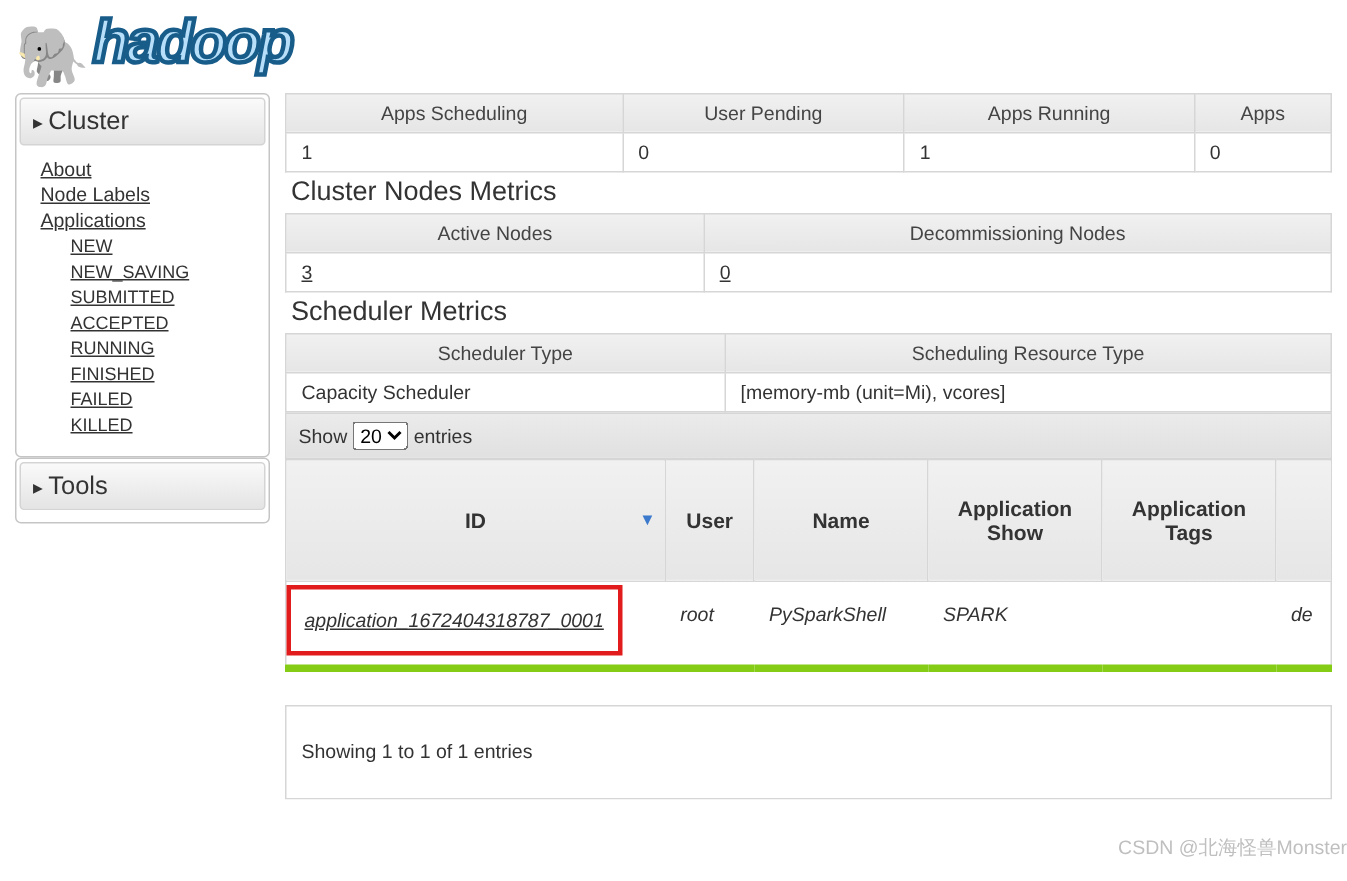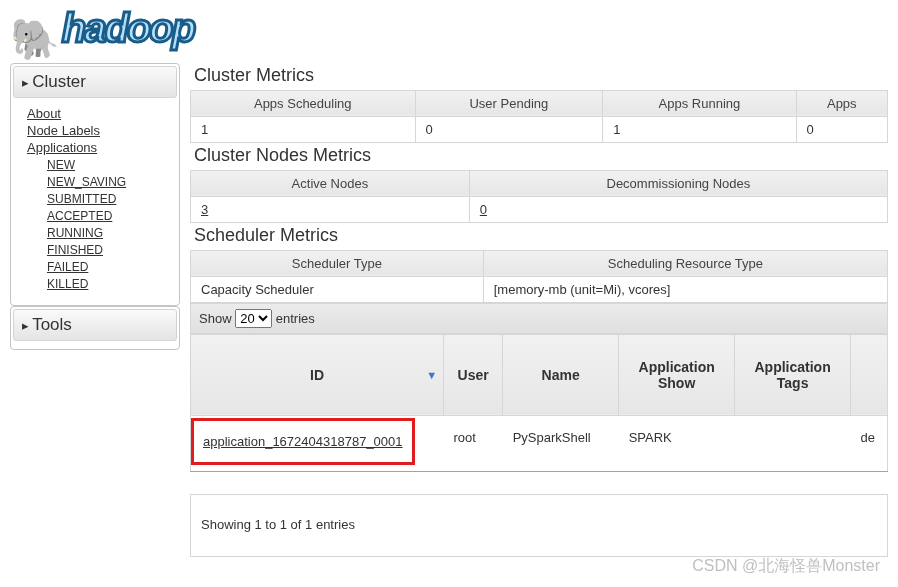--- a/index.html
+++ b/index.html
@@ -23,24 +23,24 @@
 .metrics-table th { background: linear-gradient(#f1f1f1,#e6e6e6); border:1px solid #d6d6d6; font-weight:normal; color:#444; font-size:13px; padding:5px 8px; }
 .metrics-table td { border:1px solid #d6d6d6; padding:5px 10px; font-size:13px; }
 .metrics-table td a { color:#333; text-decoration: underline; }
 .dt-top { background: linear-gradient(#ebebeb,#e0e0e0); border:1px solid #d6d6d6; padding:5px 8px; font-size:13px; }
 .dt-top select { font-size:13px; }
 .data-table { width:100%; border-collapse: collapse; border-left:1px solid #d6d6d6; border-right:1px solid #d6d6d6;}
 .data-table th { background: linear-gradient(#f1f1f1,#e6e6e6); border:1px solid #d6d6d6; font-weight:bold; color:#333; font-size:14px; padding:24px 12px; position:relative; }
 .sort-arrow { color:#3b79cc; font-size:11px; position:absolute; right:6px; top:50%; transform:translateY(-50%); }
 .data-table td { padding: 14px 10px; font-size:13px; vertical-align: top; }
 .data-table td a { color:#333; text-decoration:underline; }
-.row-box { border-bottom:1px solid #84cc16; }
+.row-box { border-bottom:5px solid #84cc16;font-style:italic; }
 .redbox { outline: 3px solid #e21c1c; outline-offset: -1px; padding: 14px 10px; margin: 2px -2px; display:inline-block; }
 .dt-bottom { border:1px solid #d6d6d6; border-top:1px solid #d6d6d6; padding: 22px 10px 24px; font-size:13px; background:#fff; margin-top:22px; }
-.watermark { position:absolute; right:18px; top:556px; color:#bfbfbf; font-size:16px; }
+.watermark { position:absolute; right:0; top:556px; color:#bfbfbf; font-size:13px; }
 .tri::before { content: "▸ "; font-size: 13px; }
 </style>
 </head>
 <body>
 
 <div class="logo">
   <span class="elephant">🐘</span><span class="logo-text">hadoop</span>
 </div>
 
 <div class="layout">
@@ -64,21 +64,20 @@
           </ul>
         </li>
       </ul>
     </div>
     <div class="nav-box">
       <div class="nav-header tri">Tools</div>
     </div>
   </div>
 
   <div class="content">
-    <div class="section-title">Cluster Metrics</div>
     <table class="metrics-table">
       <tbody>
           <tr>
         <th>Apps Scheduling</th>
         <th>User Pending</th>
         <th>Apps Running</th>
         <th>Apps</th>
       </tr>
       <tr>
         <td>1</td>

